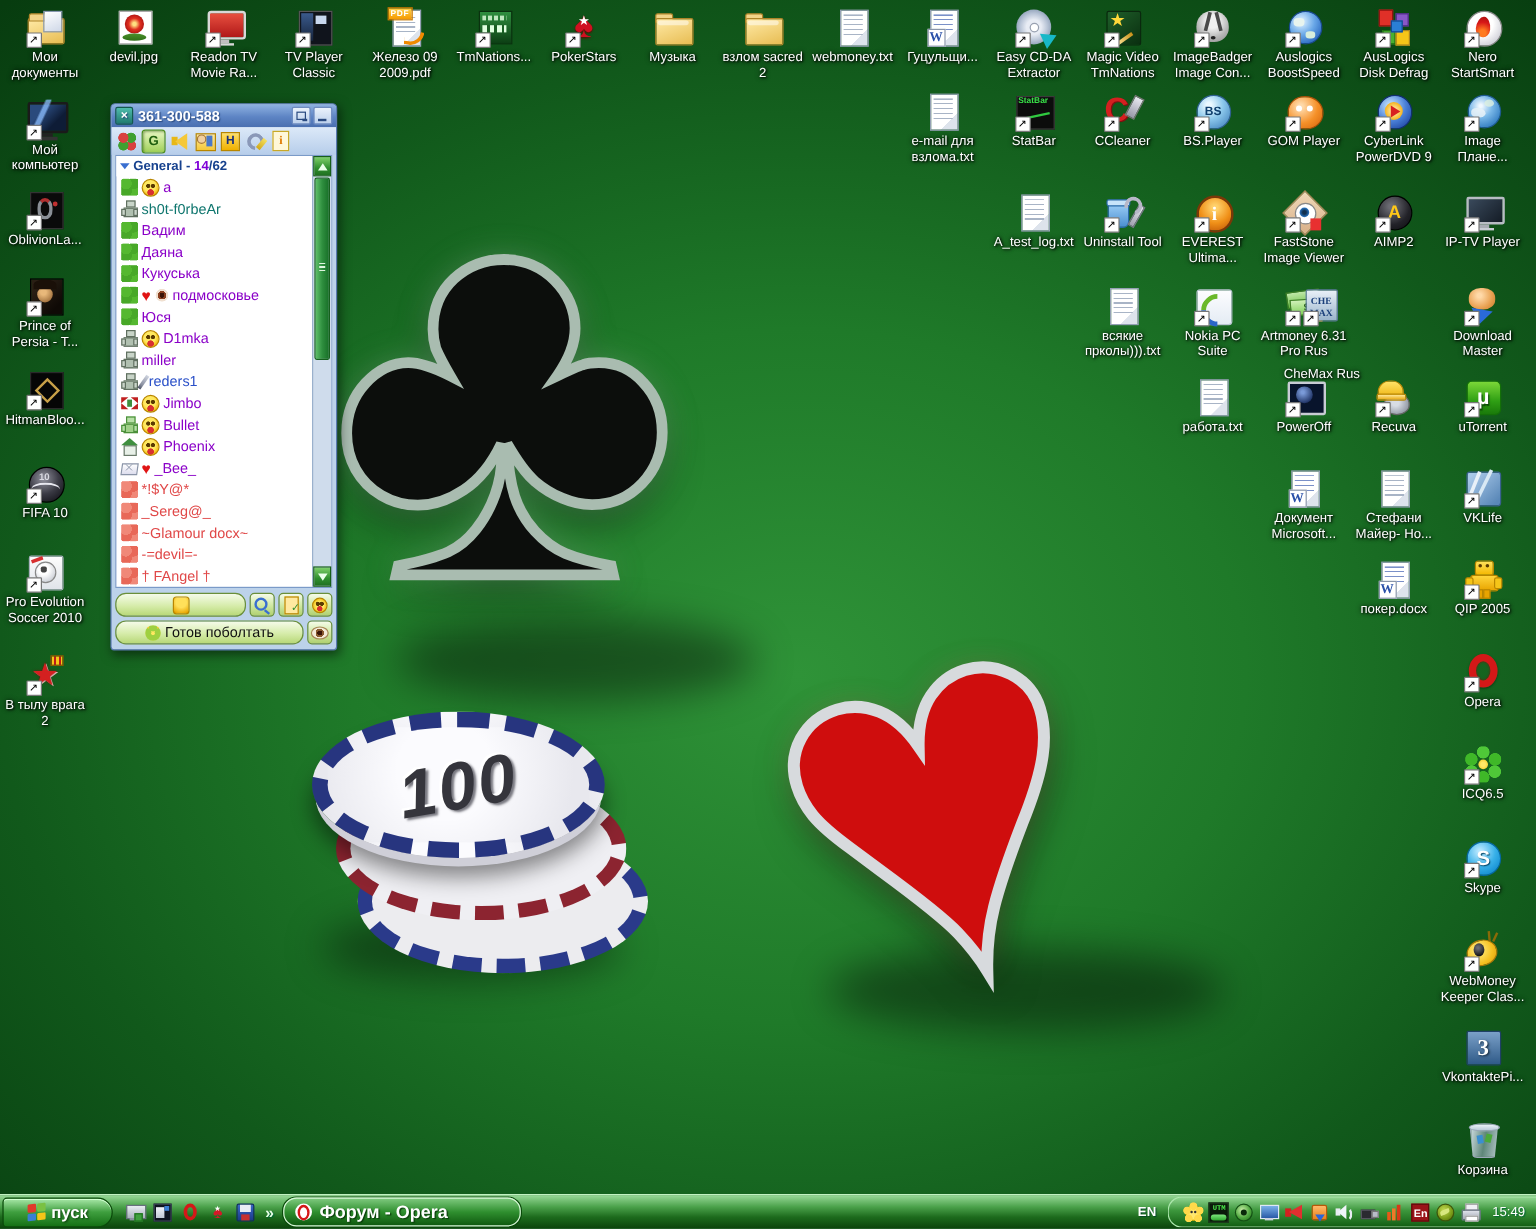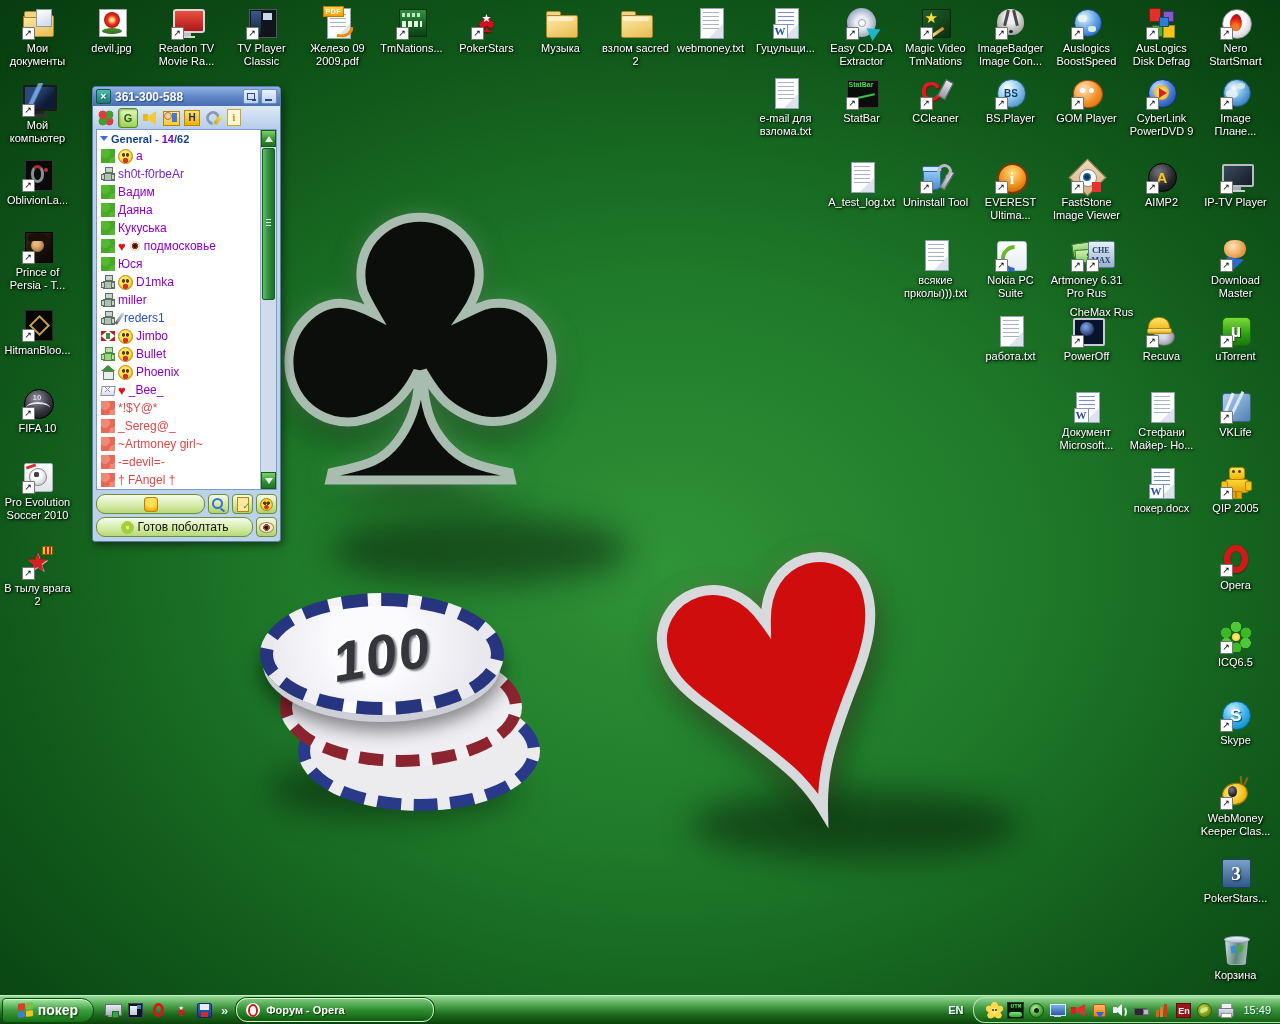--- a/index.html
+++ b/index.html
@@ -98,21 +98,21 @@
     background:linear-gradient(#a8e8a8,#3f9f3f 48%,#147014);border:1px solid #0a4a0a;
     box-shadow:inset 0 1px 0 #cfffcf;display:flex;align-items:center;justify-content:center;gap:5px;
     color:#fff;font-weight:bold;font-size:14px;text-shadow:1px 1px 2px #0a3a0a;cursor:pointer}
   .flag{width:15px;height:14px;display:grid;grid-template-columns:7px 7px;grid-gap:1px;transform:skewY(-6deg)}
   .flag i{border-radius:1px}
   .ql{display:flex;gap:6px;margin-left:10px}
   .qbtn,.tray-ic{width:17px;height:17px;position:relative;cursor:pointer}
   .chev{color:#e8ffe8;margin:0 8px;font-size:13px;font-weight:bold;text-shadow:1px 1px 1px #063;cursor:pointer}
   .taskbtn{height:22px;width:178px;border-radius:11px;background:linear-gradient(#7cc87c,#2f8f2f 50%,#0f5a0f);
     border:1px solid #d8f8d8;box-shadow:0 0 0 1px #0a4a0a;display:flex;align-items:center;gap:6px;padding:0 9px;
-    color:#fff;font-size:11px;font-weight:bold;text-shadow:1px 1px 1px #083808;cursor:pointer}
+    color:#fff;font-size:15px;font-weight:bold;text-shadow:1px 1px 1px #083808;cursor:pointer}
   .op-ic{width:14px;height:14px;border-radius:50%;background:#fff;position:relative;flex:0 0 14px}
   .op-ic i{position:absolute;left:2px;top:1px;width:6px;height:9px;border:2px solid #d41818;border-radius:50%}
   .tb-spacer{flex:1}
   .lang{color:#fff;font-size:11px;font-weight:bold;margin-right:10px;text-shadow:1px 1px 1px #042}
   .tray{height:24px;margin:2px 0;padding:0 9px 0 12px;display:flex;align-items:center;gap:4px;
     background:linear-gradient(#8fd48f,#3c963c 45%,#135f13);border:1px solid #aee8ae;border-right:none;
     border-radius:12px 0 0 12px}
   .clock{color:#fff;font-size:11px;margin-left:5px;text-shadow:1px 1px 1px #063;cursor:default}
 </style>
 </head>
@@ -535,21 +535,21 @@
         <i style="position:absolute;right:6px;top:1px;width:2px;height:8px;background:#8a6a08;transform:rotate(25deg)"></i>
         <i style="position:absolute;right:11px;top:0;width:2px;height:8px;background:#8a6a08;transform:rotate(-5deg)"></i>
         <span class="sc">↗</span>
       </div>
       <div class="dicon-label">WebMoney Keeper Clas...</div>
     </div>
     <div class="dicon" style="left: 1198px; top: 856px;">
       <div class="dicon-img">
         <i style="position:absolute;left:3px;top:3px;width:27px;height:27px;border-radius:2px;background:linear-gradient(#7aa0c8,#2f5a88);border:1px solid #1f4066;color:#fff;font:bold 19px/27px 'Liberation Serif',serif;text-align:center;text-shadow:1px 1px 2px #123">3</i>
       </div>
-      <div class="dicon-label">PokerStars...</div>
+      <div class="dicon-label">VkontaktePi...</div>
     </div>
     <div class="dicon" style="left: 1198px; top: 933px;">
       <div class="dicon-img">
         <i style="position:absolute;left:6px;top:5px;width:22px;height:25px;background:linear-gradient(100deg,rgba(220,230,240,.92),rgba(160,180,200,.55) 50%,rgba(210,220,235,.85));border:1px solid #9aa8b8;border-radius:3px 3px 6px 6px;clip-path:polygon(0 0,100% 0,88% 100%,12% 100%)"></i>
         <i style="position:absolute;left:5px;top:3px;width:24px;height:5px;background:linear-gradient(#eef4fa,#b8c8d8);border:1px solid #9aa8b8;border-radius:50%"></i>
         <i style="position:absolute;left:12px;top:13px;width:5px;height:7px;background:#3a8fd0;transform:rotate(-10deg)"></i>
         <i style="position:absolute;left:19px;top:12px;width:5px;height:7px;background:#4aa838;transform:rotate(14deg)"></i>
       </div>
       <div class="dicon-label">Корзина</div>
     </div>
@@ -671,21 +671,21 @@
             <span class="badge-smiley"></span>
             <span style="color:#8a00c8">a</span>
           </div>
           <div class="contact">
             <span class="cf">
               <i style="position:absolute;left:4px;top:0;width:6px;height:4px;background:#c8d4c8;border:1px solid #5f6f5f"></i>
               <i style="position:absolute;left:2px;top:6px;width:10px;height:6px;background:#b0c0b0;border:1px solid #5f6f5f"></i>
               <i style="position:absolute;left:0;top:7px;width:2px;height:4px;background:#c8d4c8;border:1px solid #5f6f5f"></i>
               <i style="position:absolute;right:0;top:7px;width:2px;height:4px;background:#c8d4c8;border:1px solid #5f6f5f"></i>
             </span>
-            <span style="color:#6d28d9">sh0t-f0rbeAr</span>
+            <span style="color:#0f766e">sh0t-f0rbeAr</span>
           </div>
           <div class="contact">
             <span class="cf cf-g"></span>
             <span style="color:#8a00c8">Вадим</span>
           </div>
           <div class="contact">
             <span class="cf cf-g"></span>
             <span style="color:#8a00c8">Даяна</span>
           </div>
           <div class="contact">
@@ -769,21 +769,21 @@
           <div class="contact">
             <span class="cf cf-r"></span>
             <span style="color:#e04848">*!$Y@*</span>
           </div>
           <div class="contact">
             <span class="cf cf-r"></span>
             <span style="color:#e04848">_Sereg@_</span>
           </div>
           <div class="contact">
             <span class="cf cf-r"></span>
-            <span style="color:#e04848">~Artmoney girl~</span>
+            <span style="color:#e04848">~Glamour docx~</span>
           </div>
           <div class="contact">
             <span class="cf cf-r"></span>
             <span style="color:#e04848">-=devil=-</span>
           </div>
           <div class="contact">
             <span class="cf cf-r"></span>
             <span style="color:#e04848">† FAngel †</span>
           </div>
         </div>
@@ -829,21 +829,21 @@
 </div>
 
 <div class="taskbar">
   <div class="start-btn">
     <span class="flag">
         <i style="background:#e03a2a"></i>
         <i style="background:#7ac143"></i>
         <i style="background:#3a7fd4"></i>
         <i style="background:#f5c518"></i>
       </span>
-    <span>покер</span>
+    <span>пуск</span>
   </div>
   <div class="ql" id="quick-launch">
       <span class="qbtn">
         <i style="position:absolute;left:1px;top:2px;width:15px;height:10px;background:linear-gradient(#e8ecf2,#a8b0bc);border:1px solid #68707e"></i>
         <i style="position:absolute;left:4px;top:13px;width:9px;height:2px;background:#8a92a0"></i>
         <i style="position:absolute;right:2px;bottom:1px;width:5px;height:5px;background:#3fa03f;border:1px solid #1f701f"></i>
       </span>
       <span class="qbtn">
         <i style="position:absolute;left:1px;top:1px;right:1px;bottom:1px;background:#0e1420;border:1px solid #3a4456"></i>
         <i style="position:absolute;left:3px;top:4px;width:7px;height:9px;background:linear-gradient(#f0f4fa,#c0c8d4)"></i>

